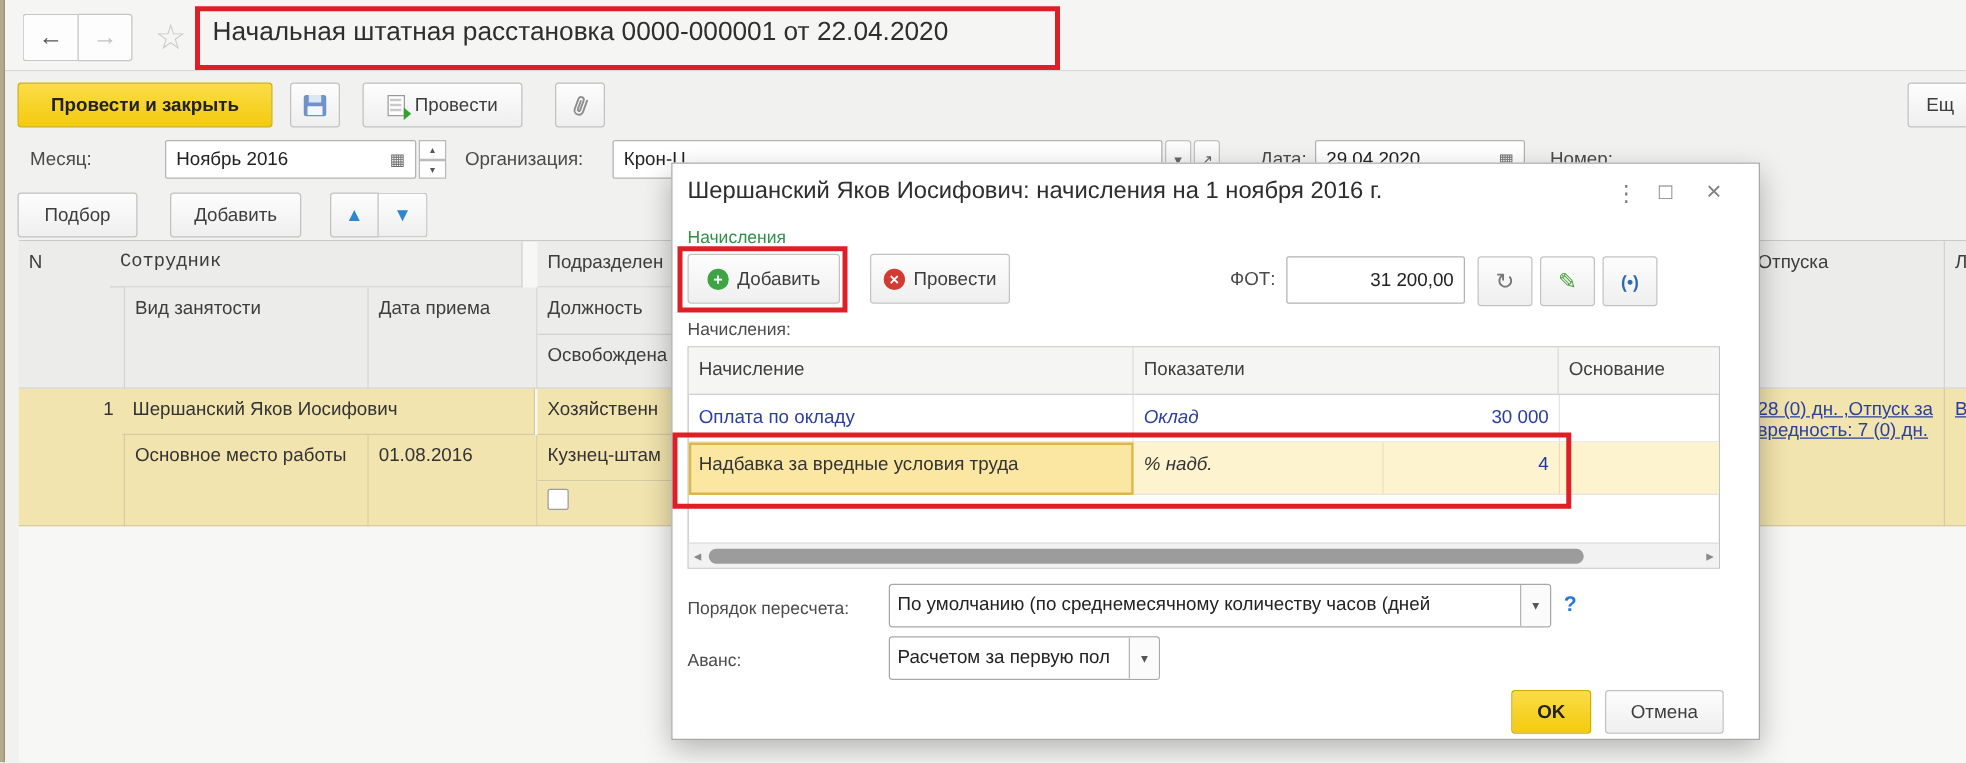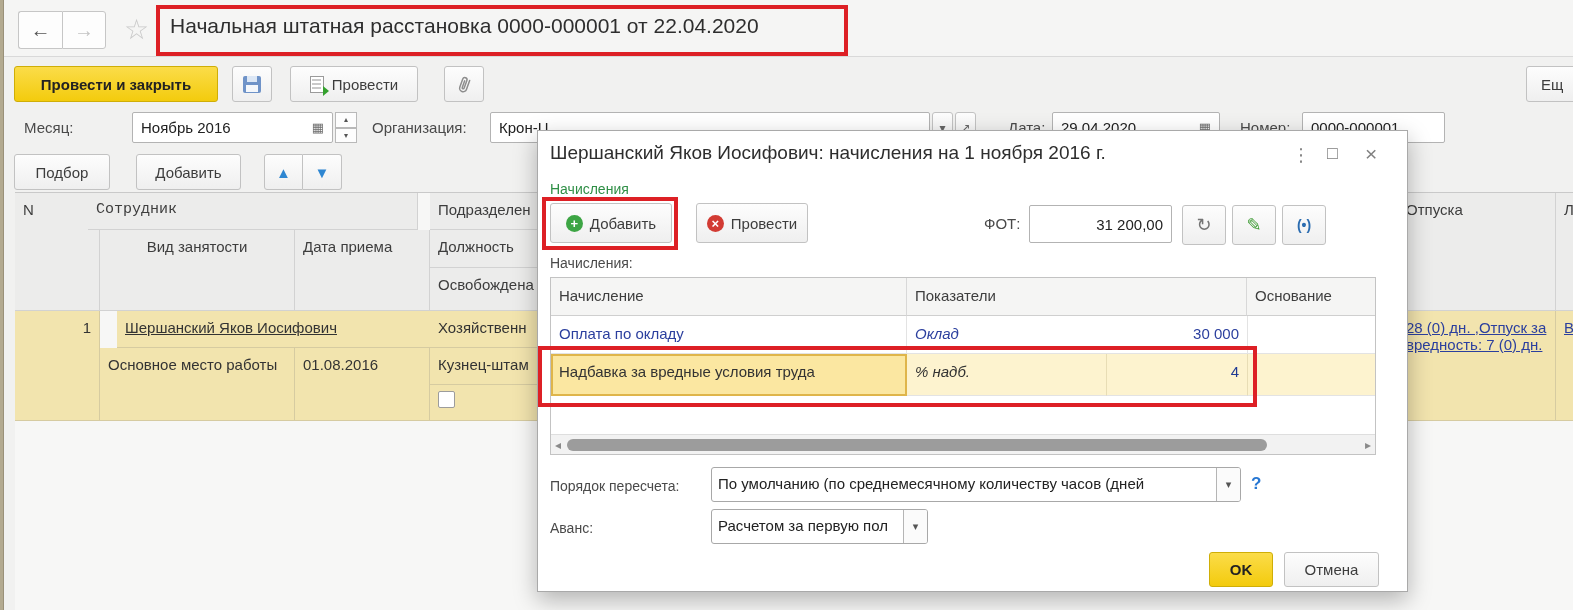--- a/index.html
+++ b/index.html
@@ -147,23 +147,20 @@
   <div class="abs btn" style="left:955px; top:112px; width:21px; height:31px;">
     <span class="miniglyph">↗</span>
   </div>
 
   <div class="abs lbl" style="left:1008px; top:119px;">Дата:</div>
   <div class="abs input" style="left:1052px; top:112px; width:168px; height:31px;">
     <span>29.04.2020</span>
     <span class="calglyph">▦</span>
   </div>
   <div class="abs lbl" style="left:1240px; top:119px;">Номер:</div>
-  <div class="abs input" style="left:1302px; top:112px; width:143px; height:31px;">
-    <span>0000-000001</span>
-  </div>
 
   <div class="abs btn" style="left:14px; top:154px; width:96px; height:36px;">
     <span>Подбор</span>
   </div>
   <div class="abs btn" style="left:136px; top:154px; width:105px; height:36px;">
     <span>Добавить</span>
   </div>
   <div class="abs btn" style="left:264px; top:154px; width:39px; height:36px; border-radius:3px 0 0 3px;">
     <span style="color:#2e86d1; font-size:15px;">▲</span>
   </div>
@@ -171,27 +168,27 @@
     <span style="color:#2e86d1; font-size:15px;">▼</span>
   </div>
 
   <div class="abs" style="left:15px; top:192px; width:1558px; height:418px; background:#f7f7f6; border-top:1px solid #c9c9c9;">
 
     <div class="cell hcell" style="left:0; top:0; width:85px; height:118px;">N</div>
     <div class="cell hcell" style="left:73px; top:0; width:330px; height:37px;font-family:Liberation Mono, monospace;">Сотрудник</div>
     <div class="cell hcell" style="left:415px; top:0; width:968px; height:37px;">Подразделен</div>
     <div class="cell hcell" style="left:1383px; top:0; width:158px; height:118px;">Отпуска</div>
     <div class="cell hcell" style="left:1541px; top:0; width:17px; height:118px; border-right:none;">Л</div>
-    <div class="cell hcell" style="left:85px; top:37px; width:195px; height:81px;text-align:center;">Вид занятости</div>
+    <div class="cell hcell" style="left:85px; top:37px; width:195px; height:81px;">Вид занятости</div>
     <div class="cell hcell" style="left:280px; top:37px; width:135px; height:81px;">Дата приема</div>
     <div class="cell hcell" style="left:415px; top:37px; width:968px; height:38px;">Должность</div>
     <div class="cell hcell" style="left:415px; top:75px; width:968px; height:43px;">Освобождена</div>
 
     <div class="cell dcell" style="left:0; top:118px; width:85px; height:110px; text-align:right;">1</div>
-    <div class="cell dcell" style="left:102px; top:118px; width:330px; height:37px; white-space:nowrap;text-decoration:underline;">Шершанский Яков Иосифович</div>
+    <div class="cell dcell" style="left:83px; top:118px; width:330px; height:37px; white-space:nowrap;">Шершанский Яков Иосифович</div>
     <div class="cell dcell" style="left:415px; top:118px; width:968px; height:37px;">Хозяйственн</div>
     <div class="cell dcell" style="left:85px; top:155px; width:195px; height:73px;">Основное место работы</div>
     <div class="cell dcell" style="left:280px; top:155px; width:135px; height:73px;">01.08.2016</div>
     <div class="cell dcell" style="left:415px; top:155px; width:968px; height:37px;">Кузнец-штам</div>
     <div class="cell dcell" style="left:415px; top:192px; width:968px; height:36px;">
       <div class="checkbox" style="margin-top:-2px;"></div>
     </div>
     <div class="cell dcell" style="left:1383px; top:118px; width:158px; height:110px;">
       <span class="gridlink">28 (0) дн. ,Отпуск за вредность: 7 (0) дн.</span>
     </div>

